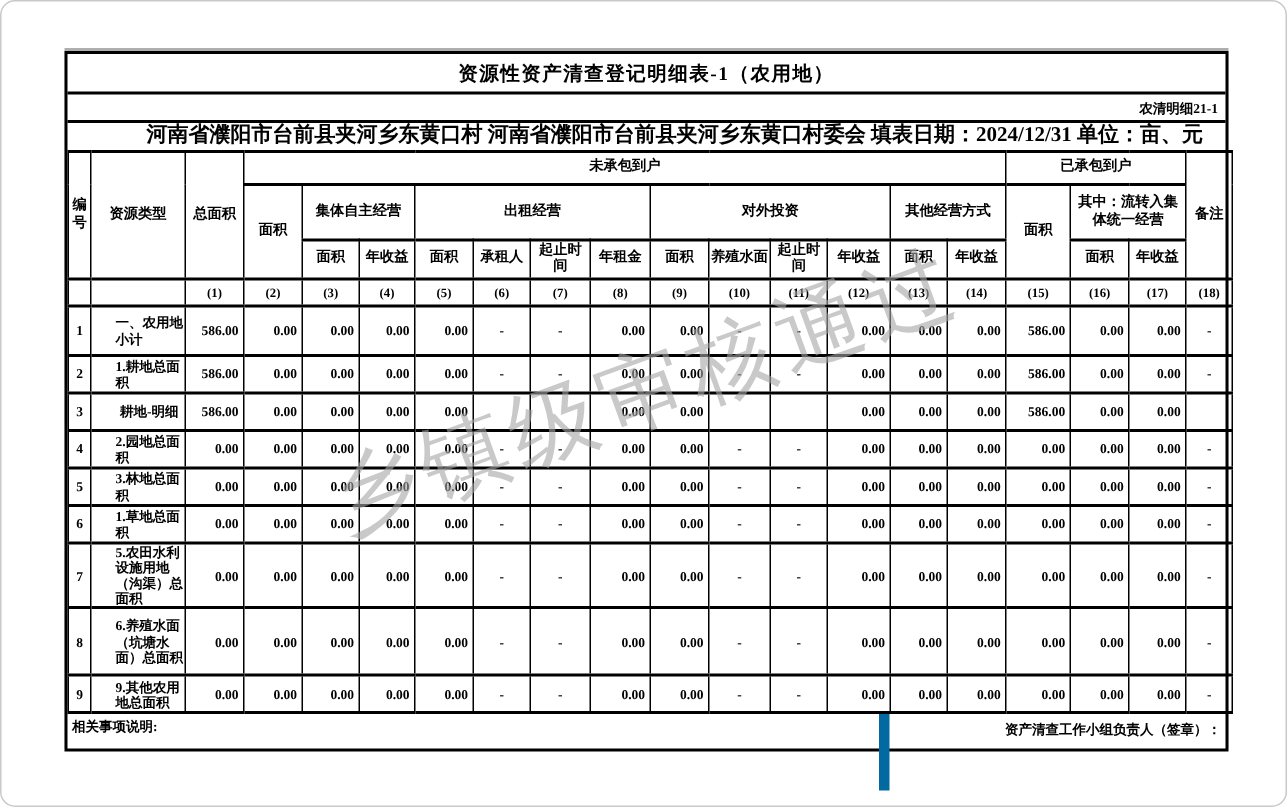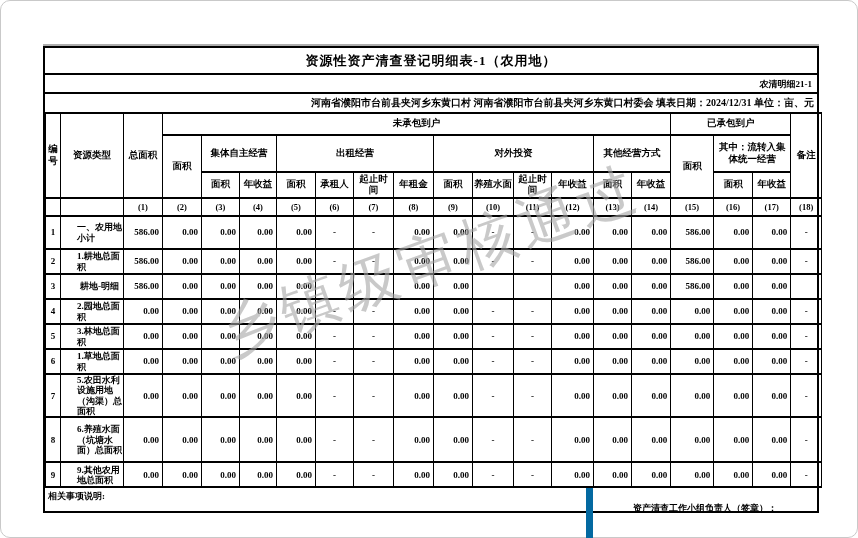--- a/index.html
+++ b/index.html
@@ -2,43 +2,43 @@
 <html><head>
 <meta charset="utf-8">
 <style>
   html,body{margin:0;padding:0;background:#ffffff;}
   body{width:858px;height:538px;position:relative;overflow:hidden;
        font-family:"Liberation Serif","DejaVu Serif",serif;}
   .window-frame{position:absolute;inset:0;border:1px solid #c9c9c9;border-radius:10px;
        box-sizing:border-box;background:#ffffff;}
   .doc{position:absolute;left:42px;top:33px;width:776px;height:467px;box-sizing:border-box;
        border:2px solid #000;font-weight:bold;color:#000;
-       box-shadow:0 -2px 0 #aeaeae;background:#fff;margin-top:12px;}
+       box-shadow:0 -2px 0 #aeaeae;background:#fff;}
   .doc-title{height:25px;line-height:25px;border-bottom:2px solid #000;
        font-size:13px;text-align:center;letter-spacing:1px;}
   .doc-code{height:19px;line-height:19px;border-bottom:2px solid #000;
        font-size:9px;text-align:right;padding-right:5px;box-sizing:border-box;}
-  .doc-meta{height:18px;line-height:18px;font-size:10px;text-align:right;
-       padding-right:3px;box-sizing:border-box;}
+  .doc-meta{height:18px;line-height:18px;font-size:14px;text-align:right;
+       padding-right:15px;box-sizing:border-box;}
   table.main{border-collapse:collapse;table-layout:fixed;width:100%;}
   .main th,.main td{border:1px solid #000;border-top-width:2px;border-bottom-width:2px;
        padding:0 1px;overflow:hidden;vertical-align:middle;font-weight:bold;}
   .main th{font-size:9.5px;line-height:1.2;text-align:center;word-break:break-all;}
   .main tr.hD th{font-size:8.5px;height:16px;}
   .main td{font-size:9px;line-height:1.15;height:23px;}
   td.rowno{text-align:center;}
   td.label{text-align:left;padding-left:16px;word-break:break-all;}
   td.label.center{text-align:center;padding-left:16px;}
   td.num{text-align:right;padding-right:3px;}
   td.dash{text-align:center;}
   td.blank{}
   .doc-footer{display:flex;height:51px;box-sizing:border-box;font-size:9px;}
   .doc-footer .notes{width:548px;box-sizing:border-box;border-right:7px solid #0369a1;
        padding:2px 3px;text-align:left;}
-  .doc-footer .sign{flex:1;padding:14px 3px;text-align:center;}
+  .doc-footer .sign{flex:1;padding:4px 3px;text-align:right;}
   .watermark{position:absolute;left:209px;top:227px;width:436px;height:68px;
        line-height:68px;font-size:58px;letter-spacing:5px;white-space:nowrap;
        color:rgba(165,165,165,0.6);transform:rotate(-20deg);
        text-align:center;pointer-events:none;z-index:5;font-weight:normal;}
 </style>
 </head>
 <body>
 
 <div class="window-frame">
   <div class="doc">

